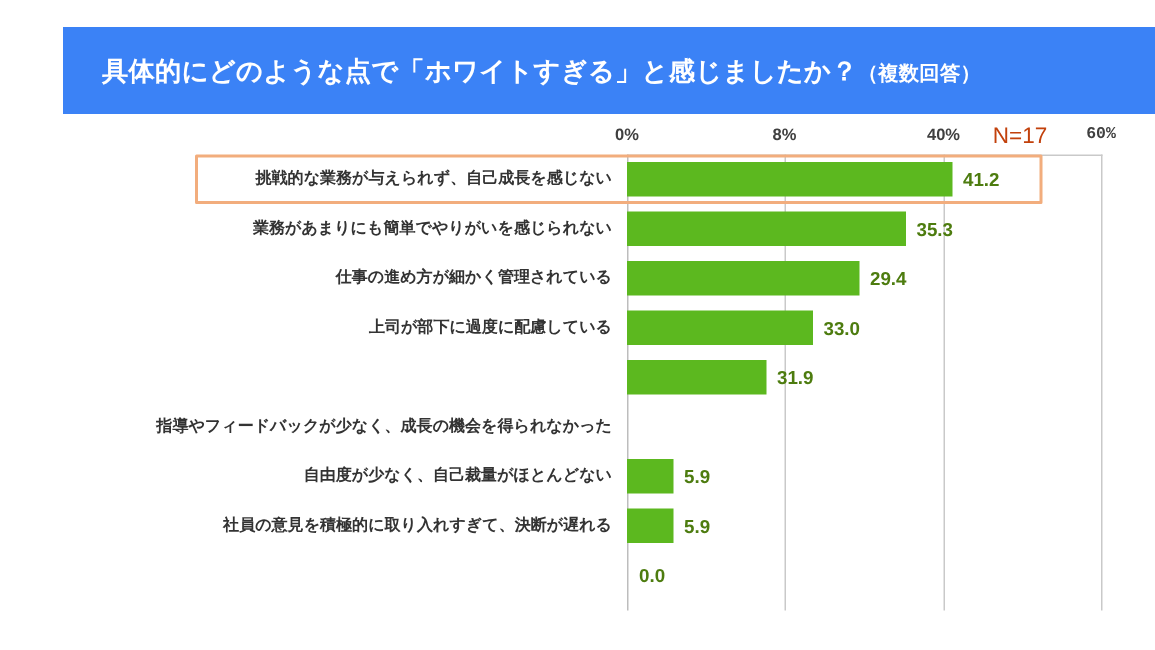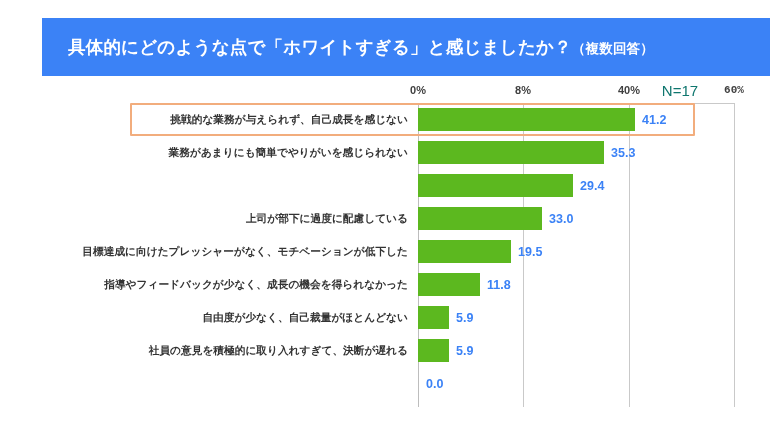--- a/index.html
+++ b/index.html
@@ -71,21 +71,21 @@
     color: #3f3f3f;
     transform: translateX(-50%);
     white-space: nowrap;
   }
   .n-label {
     position: absolute;
     top: -2px;
     left: 680px;
     transform: translateX(-50%);
     font-size: 15px;
-    color: #0f766e;
+    color: #c2410c;
     white-space: nowrap;
   }
 
   .plot {
     position: absolute;
     left: 0;
     top: 19px;
     width: 770px;
     height: 326px;
   }
@@ -140,21 +140,21 @@
     display: flex;
     align-items: center;
   }
   .bar {
     height: 23px;
     background: #5cb81f;
   }
   .value {
     font-size: 12.5px;
     font-weight: bold;
-    color: #3b82f6;
+    color: #4d7c0f;
     margin-left: 7px;
     white-space: nowrap;
   }
   .value.zero {
     margin-left: 8px;
   }
 
   
   .highlight-box {
     position: absolute;
@@ -210,48 +210,44 @@
 
         <div class="row">
           <div class="cat-label">業務があまりにも簡単でやりがいを感じられない</div>
           <div class="bar-wrap">
             <div class="bar" style="width:186px;"></div>
             <div class="value">35.3</div>
           </div>
         </div>
 
         <div class="row">
+          <div class="cat-label">仕事の進め方が細かく管理されている</div>
           <div class="bar-wrap">
             <div class="bar" style="width:155px;"></div>
             <div class="value">29.4</div>
           </div>
         </div>
 
         <div class="row">
           <div class="cat-label">上司が部下に過度に配慮している</div>
           <div class="bar-wrap">
             <div class="bar" style="width:124px;"></div>
             <div class="value">33.0</div>
           </div>
         </div>
 
         <div class="row">
-          <div class="cat-label">目標達成に向けたプレッシャーがなく、モチベーションが低下した</div>
           <div class="bar-wrap">
             <div class="bar" style="width:93px;"></div>
-            <div class="value">19.5</div>
+            <div class="value">31.9</div>
           </div>
         </div>
 
         <div class="row">
           <div class="cat-label">指導やフィードバックが少なく、成長の機会を得られなかった</div>
-          <div class="bar-wrap">
-            <div class="bar" style="width:62px;"></div>
-            <div class="value">11.8</div>
-          </div>
         </div>
 
         <div class="row">
           <div class="cat-label">自由度が少なく、自己裁量がほとんどない</div>
           <div class="bar-wrap">
             <div class="bar" style="width:31px;"></div>
             <div class="value">5.9</div>
           </div>
         </div>
 

